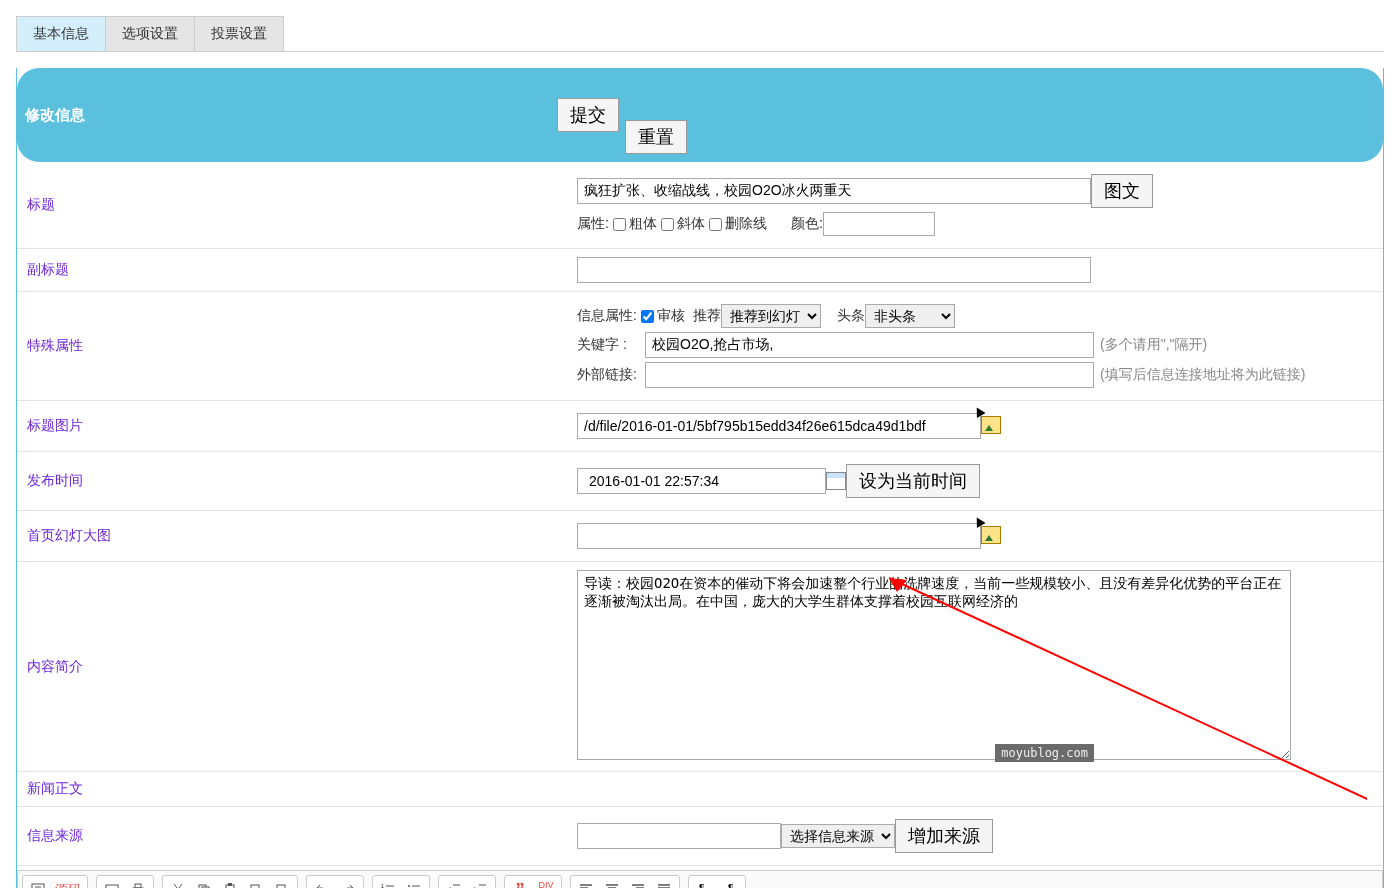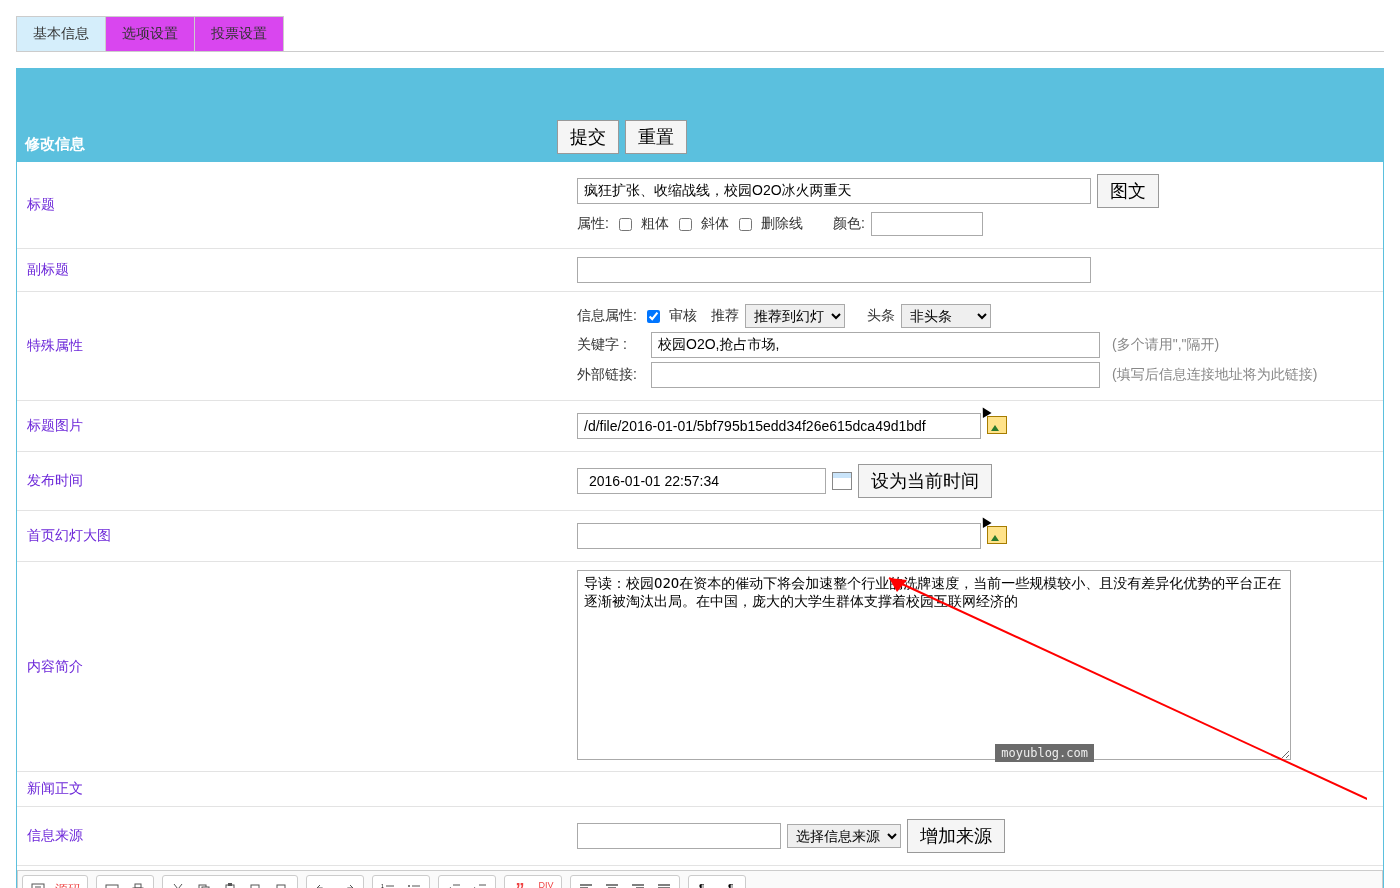--- a/index.html
+++ b/index.html
@@ -1,32 +1,32 @@
 <!DOCTYPE html>
 <html><head>
 <meta charset="utf-8">
 <style>
 body { font-family: Arial, "Microsoft YaHei", sans-serif; font-size: 14px; margin: 0; padding: 16px; background: #fff; color: #333; }
 .tabs { display: flex; border-bottom: 1px solid #ccc; text-align: right; }
-.tab { padding: 8px 16px; border: 1px solid #ccc; border-bottom: none; background: #d946ef; cursor: pointer; }
+.tab { padding: 8px 16px; border: 1px solid #ccc; border-bottom: none; background: #e5e5e5; cursor: pointer; }
 .tab.active { background: #d5eefb; }
 .tab + .tab { border-left: none; }
 .panel { border: 1px solid #5bc0de; border-top: none; margin-top: 16px; }
-.panel-header { background: #5bc0de; color: #fff; display: flex; align-items: flex-end; padding: 8px; }
+.panel-header { background: #5bc0de; color: #fff; display: flex; align-items: center; padding: 8px; border-radius: 22px; }
 .panel-header .title { flex: 0 0 532px; font-weight: bold; font-size: 15px; }
 .btn { border: 1px solid #999; background: #f5f5f5; padding: 4px 12px; cursor: pointer; font-size: 18px; }
 .btn + .btn { margin-left: 6px; margin-top: 44px; }
 table.form { width: 100%; border-collapse: collapse; }
 table.form td { border-bottom: 1px solid #e3e3e3; padding: 8px 10px; vertical-align: middle; }
 table.form td.label { width: 530px; color: #6d28d9; }
 table.form td.val { }
 input[type=text] { border: 1px solid #aaa; padding: 4px 6px; font-size: 14px; }
 textarea { border: 1px solid #aaa; padding: 4px 6px; font-size: 14px; resize: both; }
 select { border: 1px solid #aaa; padding: 2px 4px; font-size: 14px; }
-.row-line { display: flex; align-items: center; gap: 6px; flex-wrap: wrap; margin: 4px 0; }
+.row-line { display: flex; align-items: center; flex-wrap: wrap; margin: 4px 0; }
 .hint { color: #888; margin-left: 6px; }
 .color-swatch { border: 1px solid #aaa; width: 110px; height: 22px; display: inline-block; }
 .cal-icon { width: 18px; height: 16px; display: inline-block; border: 1px solid #888; background: linear-gradient(to bottom,#c9e4fa 0%,#c9e4fa 30%,#fff 30%,#fff 100%); position: relative; }
 .img-icon { width: 18px; height: 16px; display: inline-block; background:#ffe38a; border:1px solid #a67c00; position:relative; }
 .img-icon::after{content:"";position:absolute;bottom:2px;left:3px;width:0;height:0;border-left:4px solid transparent;border-right:4px solid transparent;border-bottom:6px solid #2c7a2c;}
 .img-cursor { position:relative; display:inline-block; }
 .img-cursor::before{content:"";position:absolute;top:-9px;left:-7px;width:0;height:0;border-left:5px solid transparent;border-right:5px solid transparent;border-bottom:9px solid #000;transform:rotate(-30deg);}
 .arrow-annot { position:absolute; pointer-events:none; }
 .arrow-line { stroke:#f00; stroke-width:2; fill:none; }
 .arrow-head { fill:#f00; }

